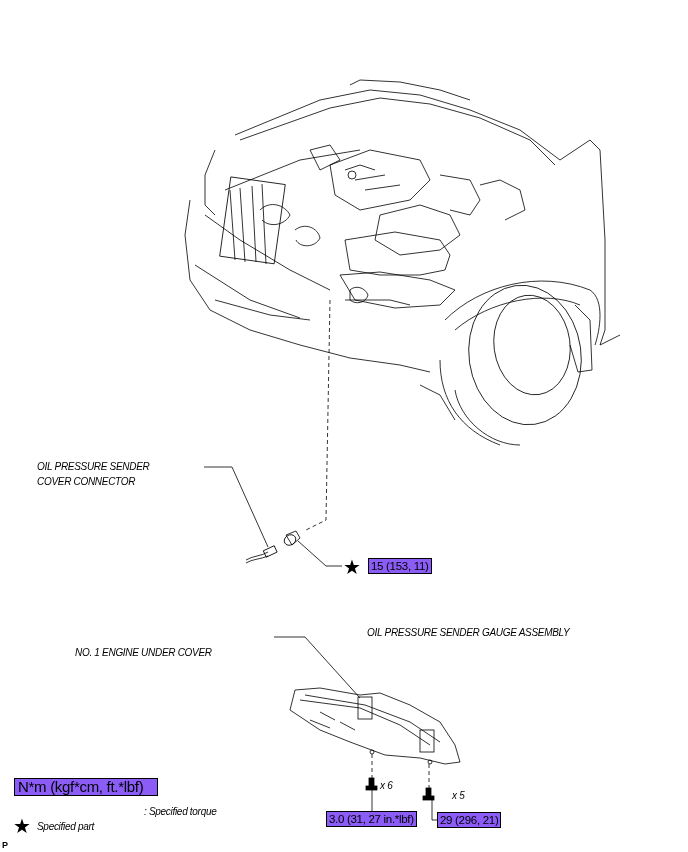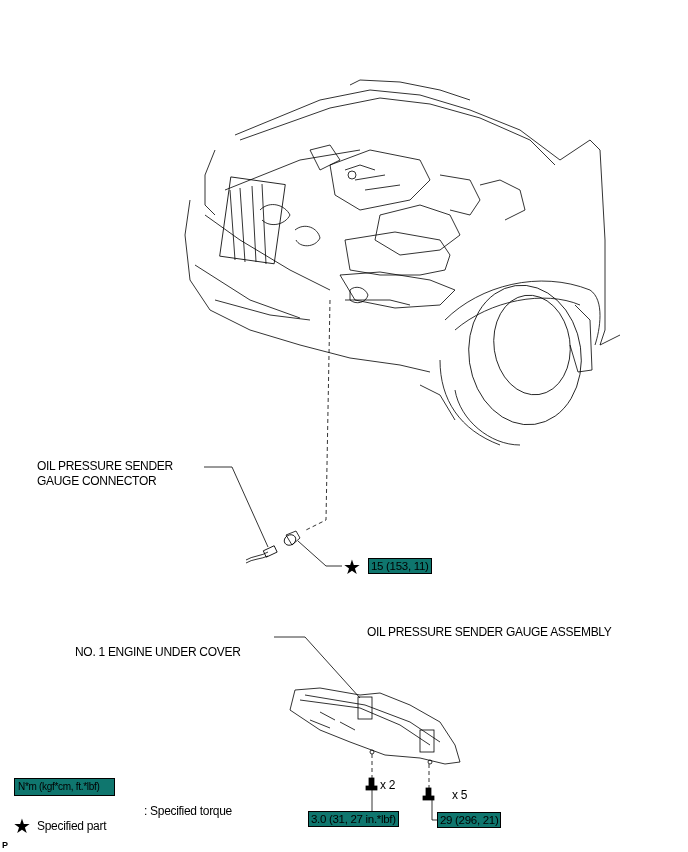--- a/index.html
+++ b/index.html
@@ -1,20 +1,20 @@
 <!DOCTYPE html>
 <html><head>
 <meta charset="utf-8">
 <style>
   html, body { margin: 0; padding: 0; background: #ffffff; }
   body { width: 688px; height: 852px; position: relative; overflow: hidden;
          font-family: "Liberation Sans", sans-serif; color: #000; }
   #art { position: absolute; left: 0; top: 0; }
-  .lbl { position: absolute; font-size: 12px; line-height: 15px; letter-spacing: -0.3px; white-space: nowrap; }
-  .box { position: absolute; border: 1px solid #000; font-size: 11.5px; line-height: 14px; padding: 0 2px; white-space: nowrap; letter-spacing: -0.3px; background: #0f766e; }
+  .lbl { position: absolute; font-size: 10px; line-height: 15px; letter-spacing: -0.3px; white-space: nowrap; font-style: italic; }
+  .box { position: absolute; border: 1px solid #000; font-size: 11.5px; line-height: 14px; padding: 0 2px; white-space: nowrap; letter-spacing: -0.3px; background: #8b5cf6; }
   .star { position: absolute; font-size: 20px; line-height: 20px; }
   .p-mark { position: absolute; font-size: 9px; font-weight: bold; }
 </style>
 </head>
 <body>
 
 <svg id="art" width="688" height="852" viewBox="0 0 688 852" xmlns="http://www.w3.org/2000/svg" fill="none" stroke="#000" stroke-width="0.8">
 
   <g>
 
@@ -105,33 +105,33 @@
   <g fill="#000">
     <rect x="426" y="788" width="5" height="8"></rect>
     <rect x="423" y="796" width="11" height="4"></rect>
   </g>
 
   <path d="M372 790 L372 812"></path>
   <path d="M432 800 L432 820 L465 820"></path>
 </svg>
 
 <div class="lbl" style="left:37px; top:459px;">OIL PRESSURE SENDER</div>
-<div class="lbl" style="left:37px; top:474px;">GAUGE CONNECTOR</div>
+<div class="lbl" style="left:37px; top:474px;">COVER CONNECTOR</div>
 
 <div class="star" style="left:343px; top:557px;">★</div>
 <div class="box" style="left:368px; top:558px;">15 (153, 11)</div>
 <div class="lbl" style="left:367px; top:578px;margin-top:47px;">OIL PRESSURE SENDER GAUGE ASSEMBLY</div>
 
 <div class="lbl" style="left:75px; top:630px;margin-top:15px;">NO. 1 ENGINE UNDER COVER</div>
 
-<div class="lbl" style="left:380px; top:778px;">x 2</div>
+<div class="lbl" style="left:380px; top:778px;">x 6</div>
 <div class="lbl" style="left:452px; top:788px;">x 5</div>
 
-<div class="box" style="left:308px; top:811px;">3.0 (31, 27 in.*lbf)</div>
+<div class="box" style="left:326px; top:811px;">3.0 (31, 27 in.*lbf)</div>
 <div class="box" style="left:437px; top:812px;">29 (296, 21)</div>
 
-<div class="box" style="left:14px; top:778px; padding:1px 14px 1px 3px; font-size:10px;">N*m (kgf*cm, ft.*lbf)</div>
+<div class="box" style="left:14px; top:778px; padding:1px 14px 1px 3px; font-size:15px;">N*m (kgf*cm, ft.*lbf)</div>
 <div class="lbl" style="left:144px; top:804px;">: Specified torque</div>
 
 <div class="star" style="left:13px; top:816px;">★</div>
 <div class="lbl" style="left:37px; top:819px;">Specified part</div>
 
 <div class="p-mark" style="left:2px; top:840px;">P</div>
 
 </body></html>

